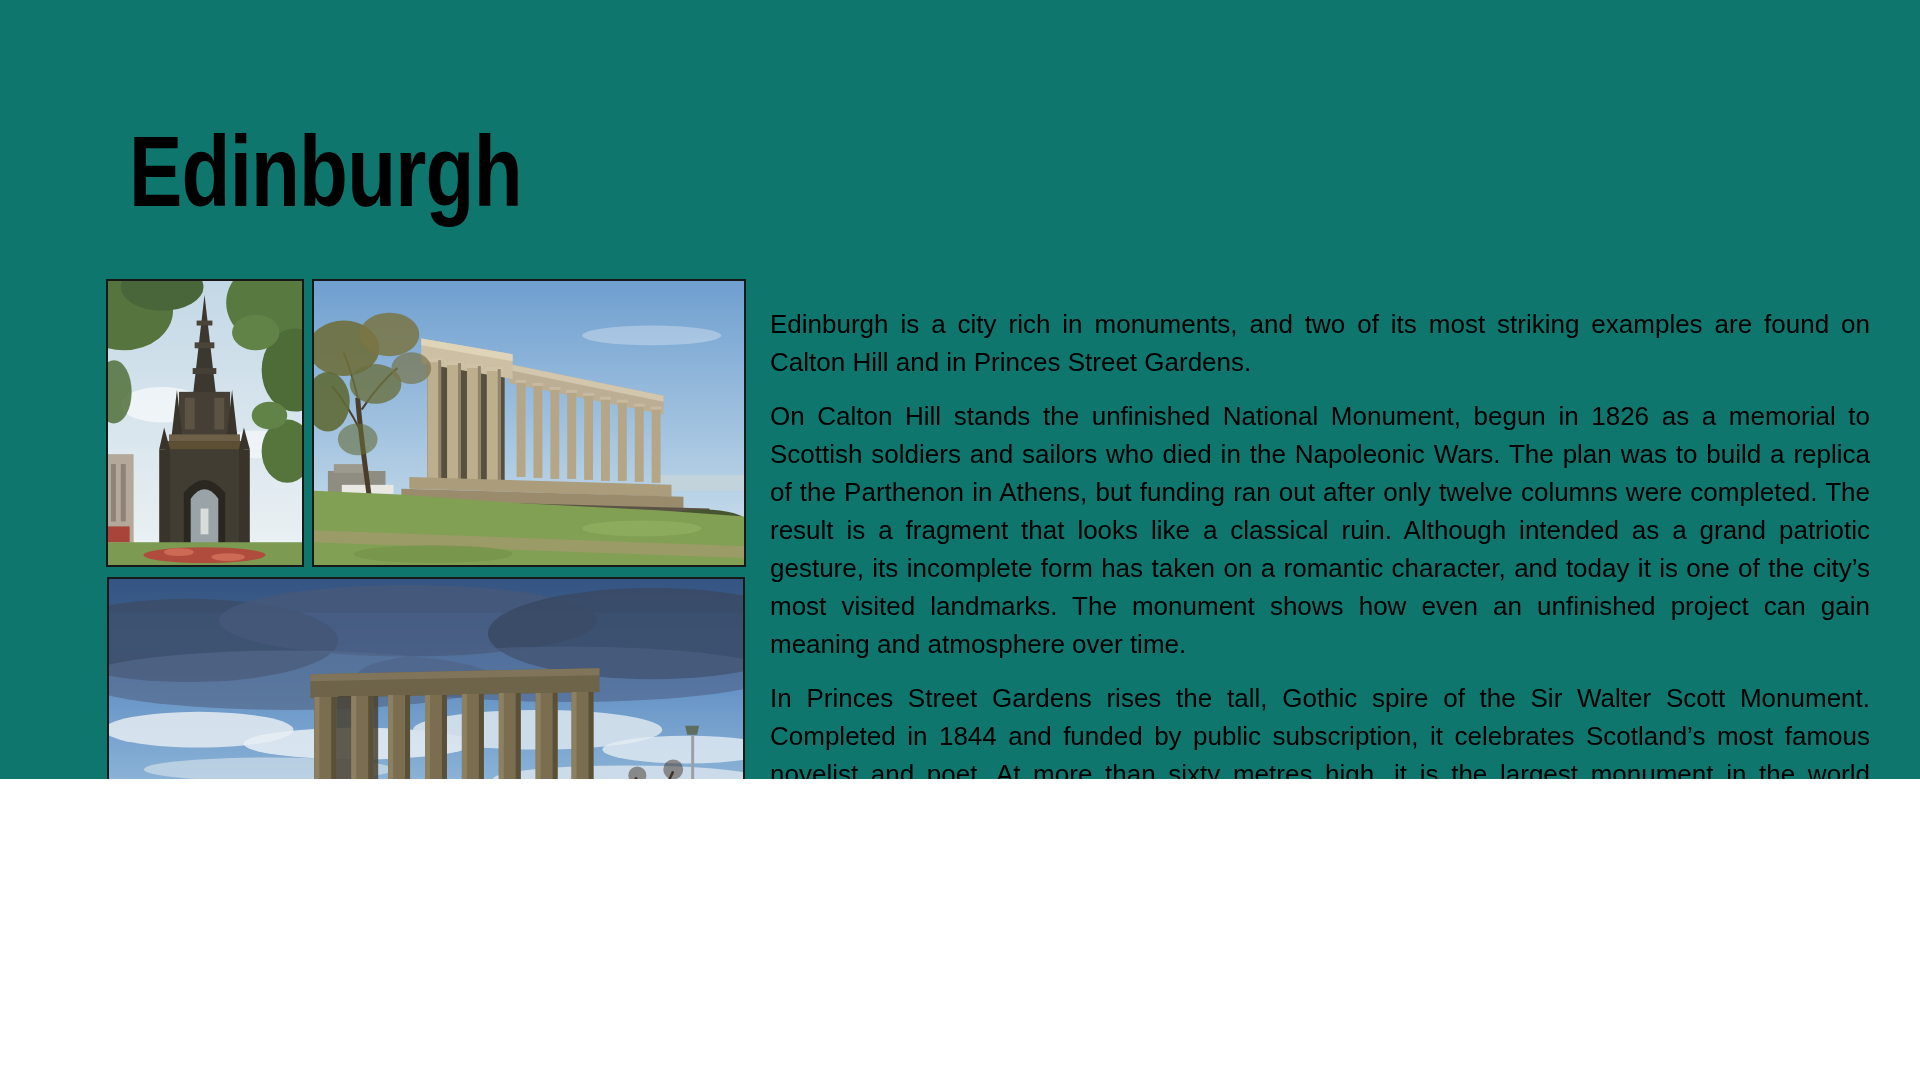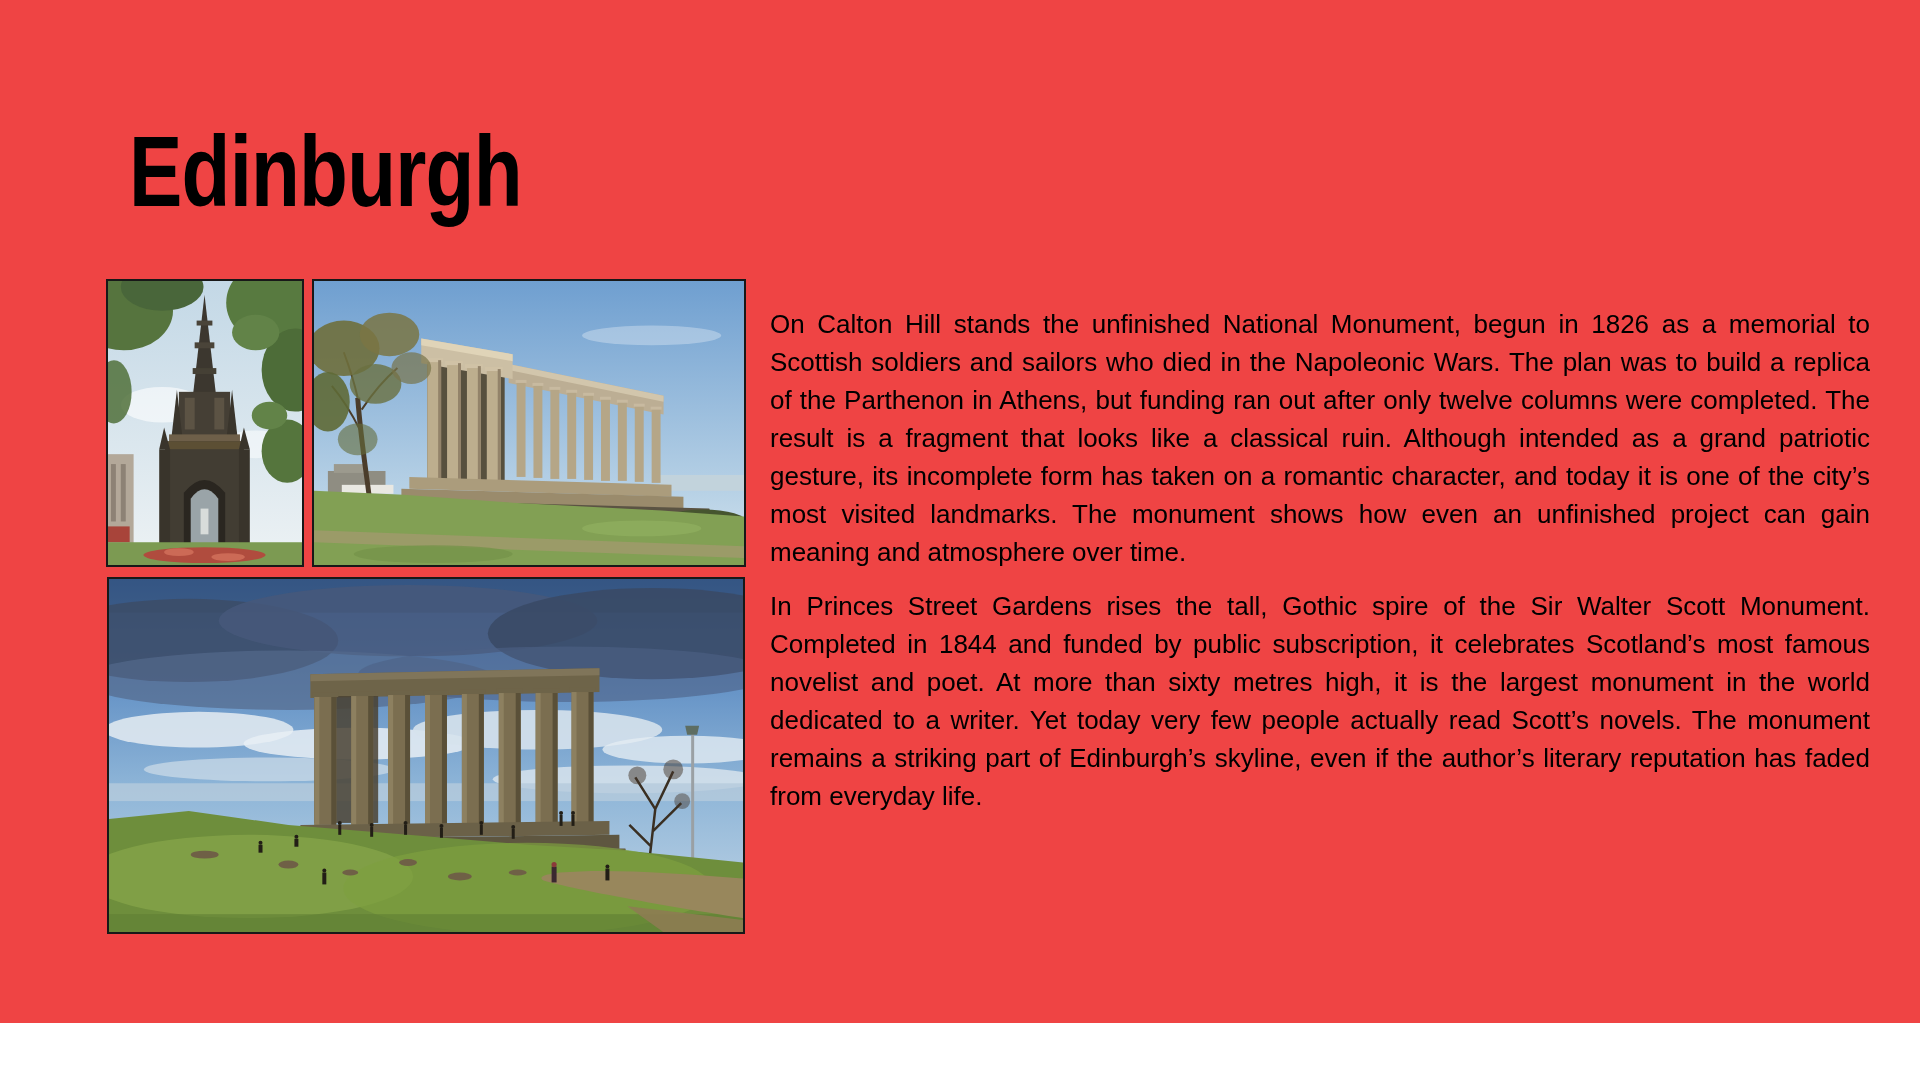--- a/index.html
+++ b/index.html
@@ -1,22 +1,22 @@
 <!DOCTYPE html>
 <html><head>
 <meta charset="utf-8">
 <style>
   * { margin: 0; padding: 0; box-sizing: border-box; }
   html, body { background: #ffffff; }
   body { font-family: "Liberation Sans", sans-serif; }
   .slide {
     position: relative;
     width: 1920px;
-    height: 1023px;
-    background: #ef4444;
+    height: 779px;
+    background: #0f766e;
     overflow: hidden;
   }
   .slide-title {
     position: absolute;
     left: 129px;
     top: 116px;
     font-size: 100px;
     font-weight: 700;
     color: #000000;
     letter-spacing: -1px;
@@ -320,17 +320,18 @@
           <rect x="498" y="292" width="4" height="12"></rect>
             <circle cx="500" cy="290" r="2"></circle>
         </g>
         <rect x="444" y="290" width="5" height="16" fill="#3a2830"></rect>
           <circle cx="446.5" cy="288" r="2.6" fill="#8a3a3a"></circle>
       </g>
     </svg>
   </div>
 
   <div class="text-col">
+    <p>Edinburgh is a city rich in monuments, and two of its most striking examples are found on Calton Hill and in Princes Street Gardens.</p>
     <p>On Calton Hill stands the unfinished National Monument, begun in 1826 as a memorial to Scottish soldiers and sailors who died in the Napoleonic Wars. The plan was to build a replica of the Parthenon in Athens, but funding ran out after only twelve columns were completed. The result is a fragment that looks like a classical ruin. Although intended as a grand patriotic gesture, its incomplete form has taken on a romantic character, and today it is one of the city’s most visited landmarks. The monument shows how even an unfinished project can gain meaning and atmosphere over time.</p>
     <p>In Princes Street Gardens rises the tall, Gothic spire of the Sir Walter Scott Monument. Completed in 1844 and funded by public subscription, it celebrates Scotland’s most famous novelist and poet. At more than sixty metres high, it is the largest monument in the world dedicated to a writer. Yet today very few people actually read Scott’s novels. The monument remains a striking part of Edinburgh’s skyline, even if the author’s literary reputation has faded from everyday life.</p>
   </div>
 
 </div>
 
 </body></html>

